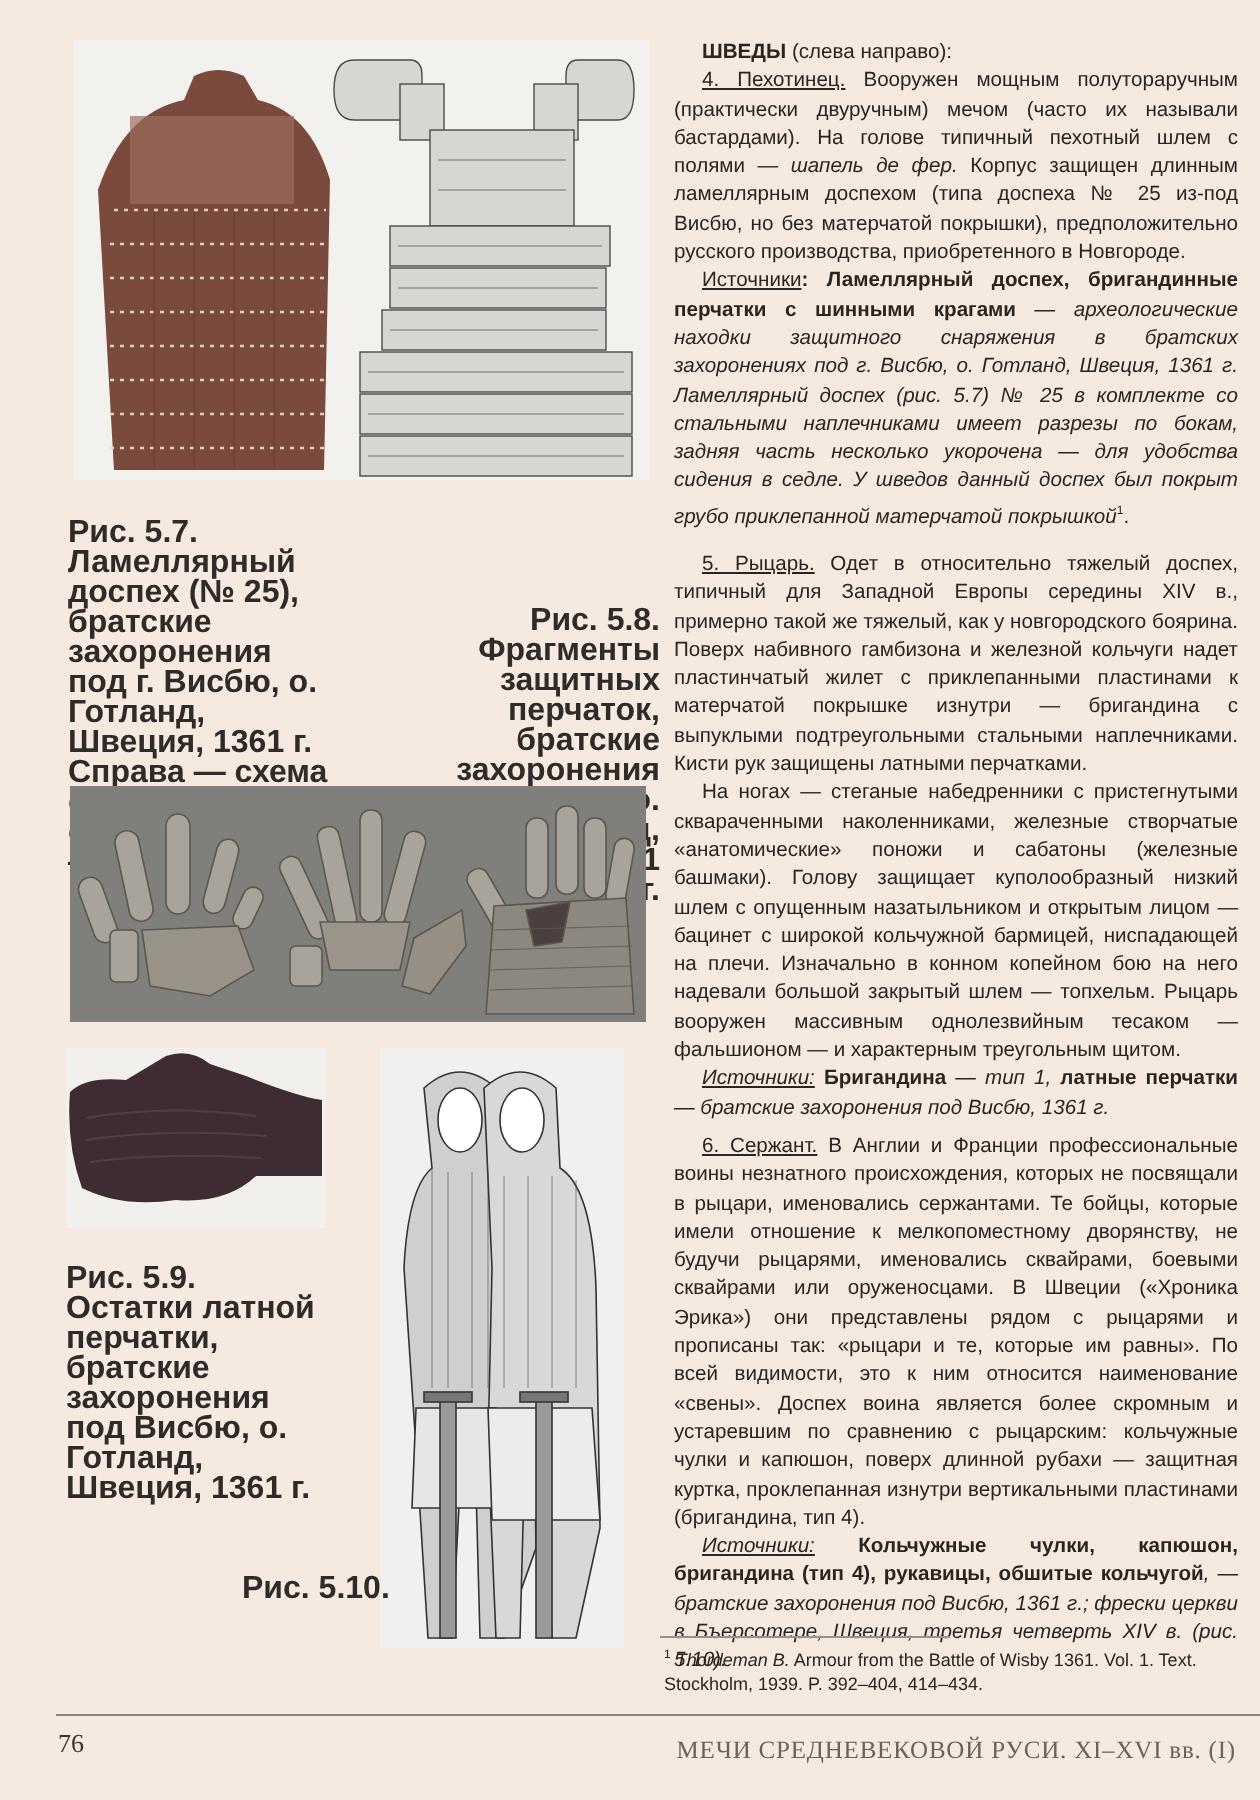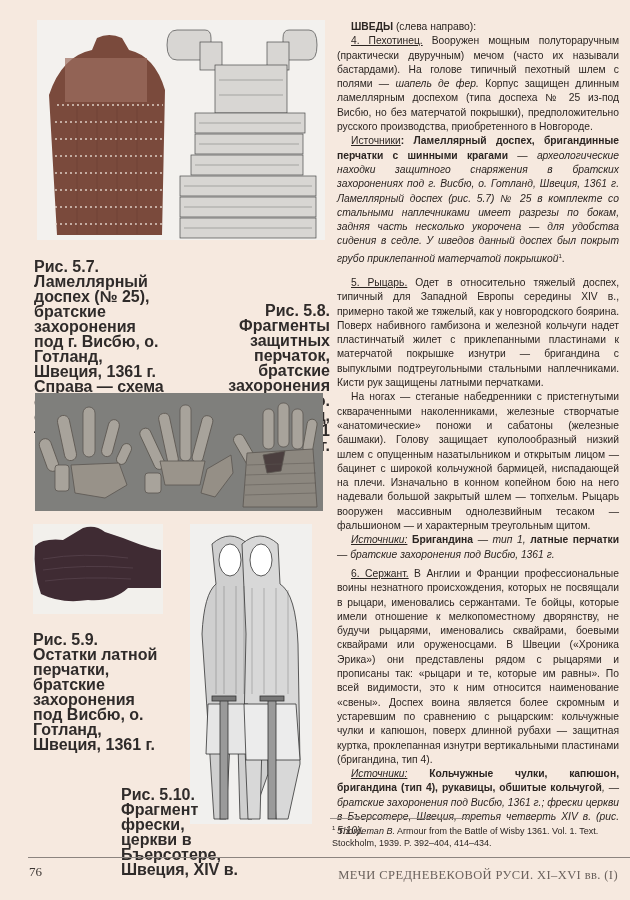--- a/index.html
+++ b/index.html
@@ -193,21 +193,20 @@
       <path d="M62 64 L62 170"></path>
         <path d="M74 64 L74 170"></path>
         <path d="M86 64 L86 170"></path>
         <path d="M98 66 L98 170"></path>
     </g>
   </svg>
 </div>
 
 <div class="abs cap" id="cap510">
   <span>Рис. 5.10.</span>
-  <span>Фрагмент фрески, церкви в Бъерсотере, Швеция, XIV в.</span>
 </div>
 
 <div class="abs col" id="col-a">
   <p style="text-indent:14px;">
     <b>ШВЕДЫ</b><span> (слева направо):</span>
   </p>
   <p>
     <u class="h">4. Пехотинец.</u><span> Вооружен мощным полуторaручным (практически двуручным) мечом (часто их называли бастардами). На голове типичный пехотный шлем с полями — </span><i>шапель де фер.</i><span> Корпус защищен длинным ламеллярным доспехом (типа доспеха № 25 из-под Висбю, но без матерчатой покрышки), предположительно русского производства, приобретенного в Новгороде.</span>
   </p>
   <p>

